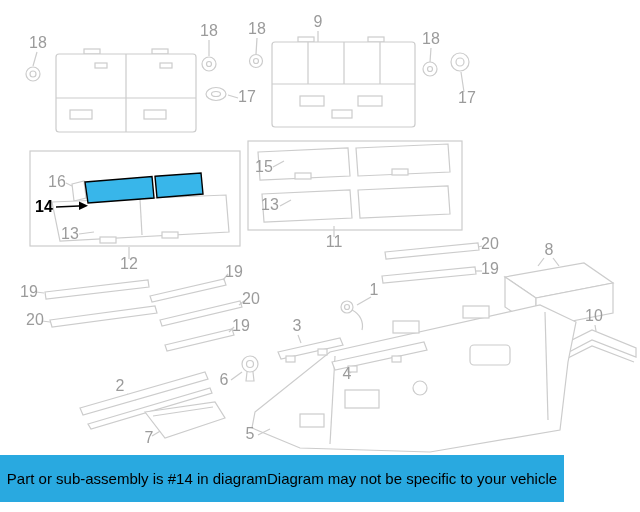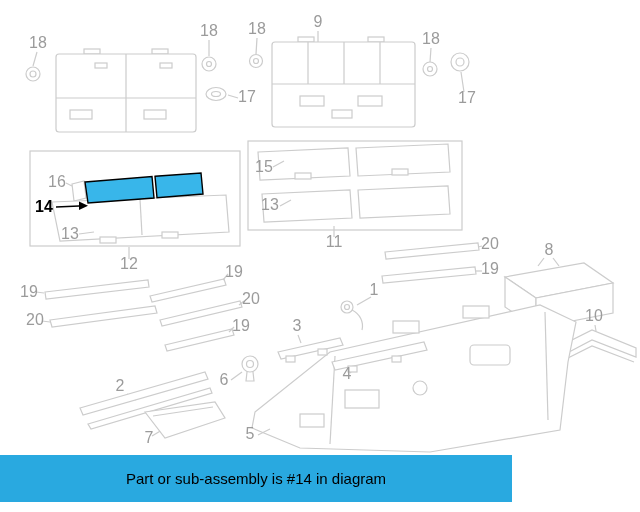--- a/index.html
+++ b/index.html
@@ -11,21 +11,21 @@
   .ln{stroke:var(--line,#cccccc);fill:none;stroke-width:1.2;}
   .pnl{stroke:var(--line,#cccccc);fill:#ffffff;stroke-width:1.2;}
   .hl-part{fill:var(--hl,#38b6ea);stroke:var(--hl-outline,#000);stroke-width:1.4;}
   .blk{stroke:#000;stroke-width:1.4;fill:none;}
   .part-label{
     fill:var(--label,#9b9b9b);font-size:16px;text-anchor:middle;
     font-family:"Liberation Sans",sans-serif;
   }
   .part-label.hl{fill:#000000;font-weight:bold;}
   .banner{
-    position:absolute;left:0;top:455px;width:512px;height:47px;
+    position:absolute;left:0;top:455px;width:564px;height:47px;
     background:var(--banner-bg,#29a9e0);color:var(--banner-fg,#000);
     display:flex;flex-direction:row;align-items:center;justify-content:center;
     font-size:15px;line-height:21px;text-align:center;
   }
 </style>
 </head>
 <body>
 
 <svg id="diagram" width="640" height="512" viewBox="0 0 640 512">
 
@@ -235,13 +235,14 @@
       <text x="347" y="379" class="part-label">4</text>
       <text x="224" y="385" class="part-label">6</text>
       <text x="120" y="391" class="part-label">2</text>
       <text x="149" y="443" class="part-label">7</text>
       <text x="250" y="439" class="part-label">5</text>
     </g>
 </svg>
 
 <div class="banner">
   <div>Part or sub-assembly is #14 in diagram</div>
+  <div>Diagram may not be specific to your vehicle</div>
 </div>
 
 </body></html>

